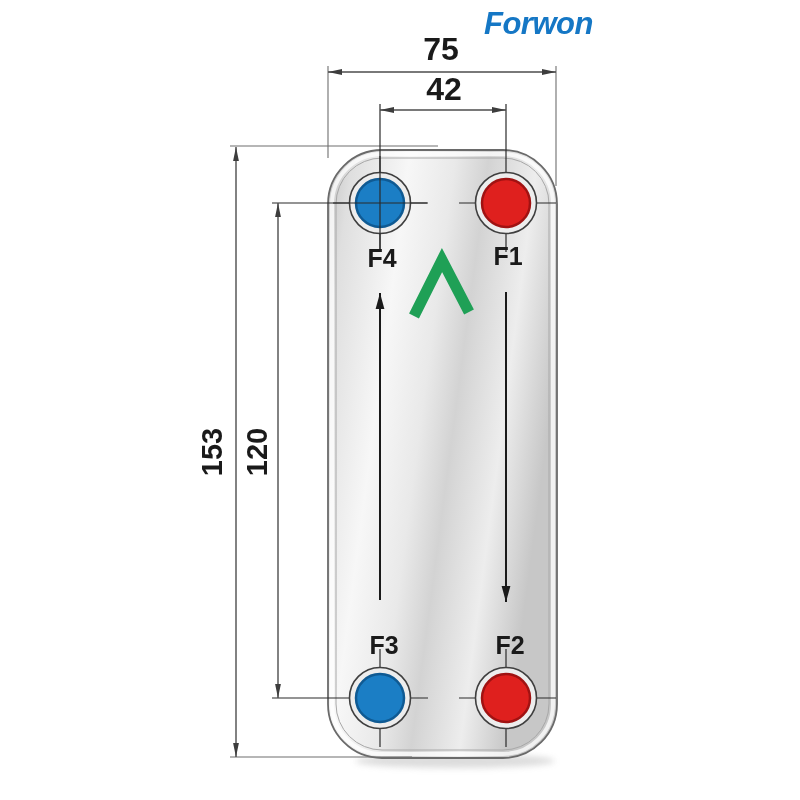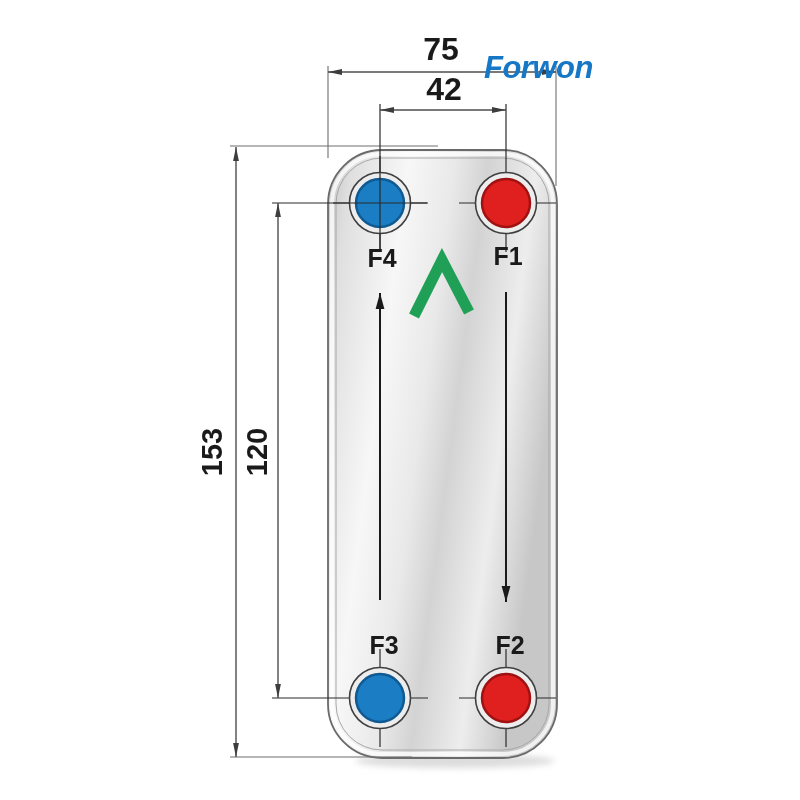--- a/index.html
+++ b/index.html
@@ -1,19 +1,19 @@
 <!DOCTYPE html>
 <html><head>
 <meta charset="utf-8">
 <style>
   html,body{margin:0;padding:0;background:#ffffff;}
   .canvas{position:relative;width:800px;height:800px;background:#ffffff;overflow:hidden;
           font-family:"Liberation Sans",sans-serif;}
   .logo{position:absolute;left:484px;top:6px;font-size:31px;font-weight:bold;
-        font-style:italic;color:#1577c5;letter-spacing:-0.5px;margin-top:44px;}
+        font-style:italic;color:#1577c5;letter-spacing:-0.5px;}
   svg text{font-family:"Liberation Sans",sans-serif;fill:#1a1a1a;}
   .dim-text{font-size:32px;font-weight:bold;}
   .dim-text-side{font-size:29px;font-weight:bold;}
   .port-label{font-size:25px;font-weight:bold;}
   .dim-line{stroke:#4d4d4d;stroke-width:1.4;fill:none;}
   .ext-line{stroke:#6e6e6e;stroke-width:1.1;fill:none;}
   .crosshair{stroke:#2b2b2b;stroke-width:1.2;fill:none;}
   .flow-line{stroke:#1a1a1a;stroke-width:2;fill:none;}
   .port-outer{fill:#ededed;stroke:#3f3f3f;stroke-width:1.6;}
   .port-inner-blue{stroke:#0f5a93;stroke-width:2.5;}

